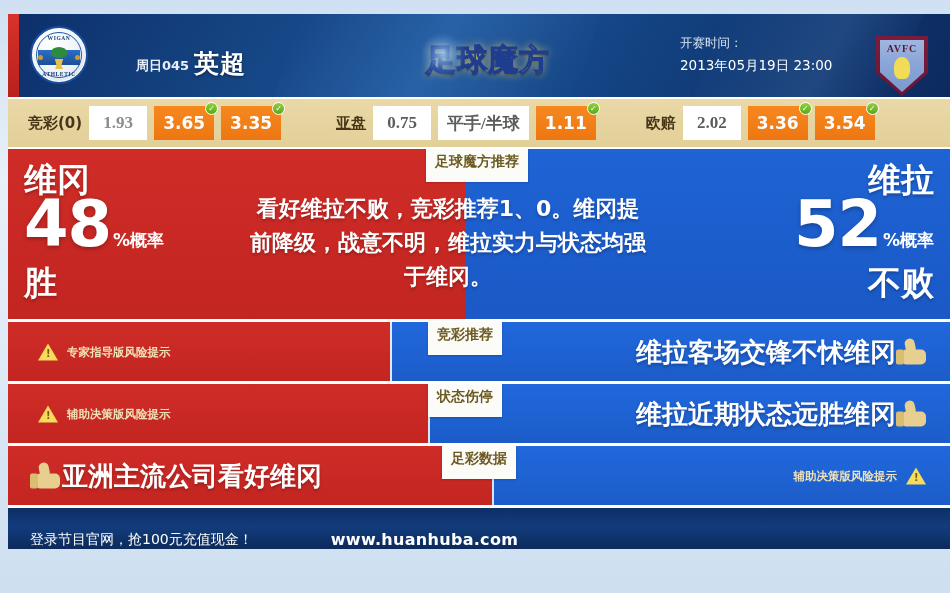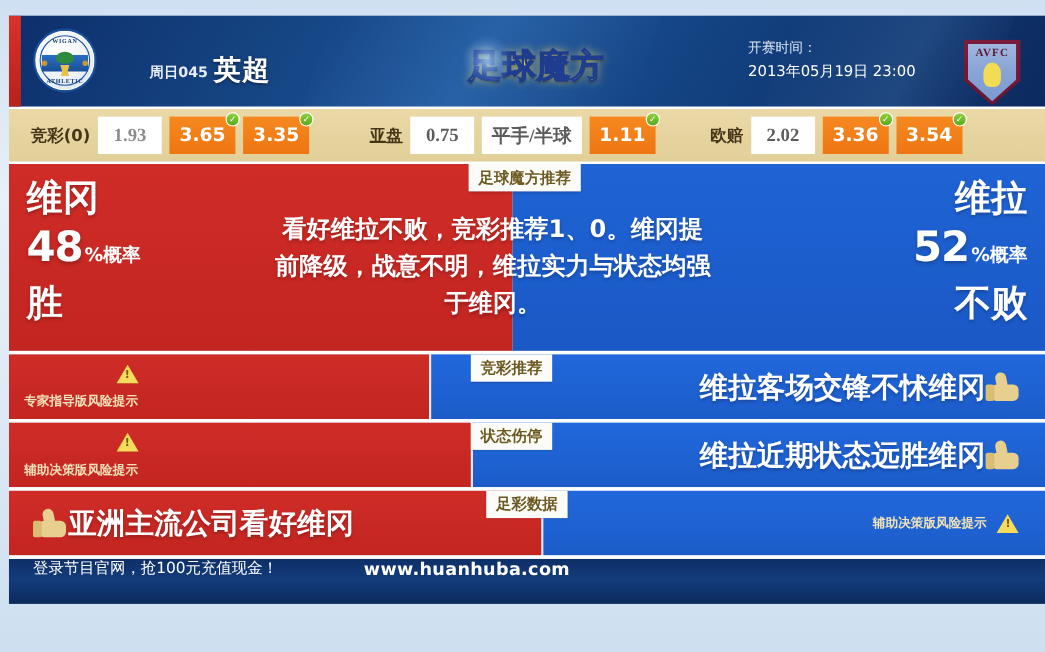--- a/index.html
+++ b/index.html
@@ -217,37 +217,37 @@
     position: absolute; right: 16px; top: 12px;
     color: #fff; text-align: right; z-index: 3;
   }
   .team-name {
     font-size: 33px; font-weight: bold; line-height: 38px;
     text-shadow: 0 2px 3px rgba(0,0,0,.25);
   }
   .pct-row { display: flex; align-items: baseline; line-height: 50px; }
   .pct-row.right { justify-content: space-between; }
   .pct-num {
-    font-size: 38px; font-weight: bold; letter-spacing: -1px;
+    font-size: 64px; font-weight: bold; letter-spacing: -1px;
     text-shadow: 0 2px 4px rgba(0,0,0,.28);
   }
   .pct-suffix {
     font-size: 17px; font-weight: bold; margin-left: 2px;
   }
   .verdict {
     font-size: 33px; font-weight: bold; line-height: 36px;
     text-shadow: 0 2px 3px rgba(0,0,0,.25);
   }
 
   .tab-label {
     position: absolute;
     background: #fbfbf7;
     color: #6c5a22;
     font-size: 14px; font-weight: bold;
-    padding: 4px 9px 3px;
+    padding: 4px 9px 11px;
     z-index: 6;
     white-space: nowrap;
     box-shadow: 0 1px 2px rgba(0,0,0,.18);
   }
   .tab-rec { left: 418px; top: 0; }
 
   .predict-text {
     position: absolute; left: 240px; top: 43px; width: 400px;
     color: #ffffff;
     font-size: 22px; font-weight: bold; line-height: 34px;
@@ -266,24 +266,23 @@
   }
   .row .half-red {
     position: absolute; left: 0; top: 0; bottom: 0;
     background: linear-gradient(to bottom, #cf2c27, #c32521);
   }
   .row .half-blue {
     position: absolute; top: 0; right: 0; bottom: 0;
     background: linear-gradient(to bottom, #2168dc, #1c5cc9);
   }
   .risk-left {
-    position: absolute; left: 14px; top: 50%; transform: translateY(-50%);
-    display: flex; align-items: flex-end; gap: 9px;
+    position: absolute; left: 30px; top: 50%; transform: translateY(-50%);
+    display: flex; align-items: center; gap: 9px;
     z-index: 4;
-    flex-direction: column;
   }
   .risk-right {
     position: absolute; right: 24px; top: 50%; transform: translateY(-50%);
     display: flex; align-items: center; gap: 9px;
     z-index: 4;
   }
   .risk-txt {
     font-size: 11.5px; color: #f0e2b8; font-weight: bold;
     white-space: nowrap;
   }
@@ -338,21 +337,21 @@
   .tab-power  { left: 420px; top: 0; }
   .tab-state  { left: 420px; top: 0; }
   .tab-data   { left: 434px; top: 0; }
 
   
   .footer {
     position: relative;
     height: 44px;
     border-top: 3px solid #ffffff;
     background: linear-gradient(to bottom, #0e2f66 0%, #133c7c 45%, #0c2a5c 100%);
-    display: flex; align-items: flex-start;
+    display: flex; align-items: flex-end;
   }
   .footer .promo {
     margin-left: 22px;
     color: #ffffff; font-size: 14px;
     white-space: nowrap;
   }
   .footer .site {
     margin-left: 78px;
     color: #ffffff; font-size: 16px; font-weight: bold;
     letter-spacing: .3px;

